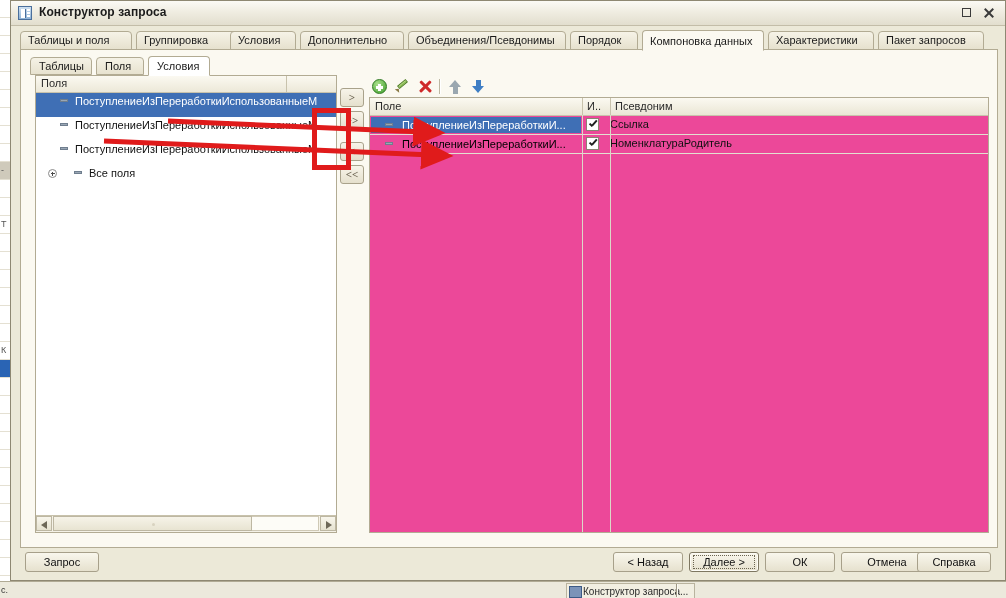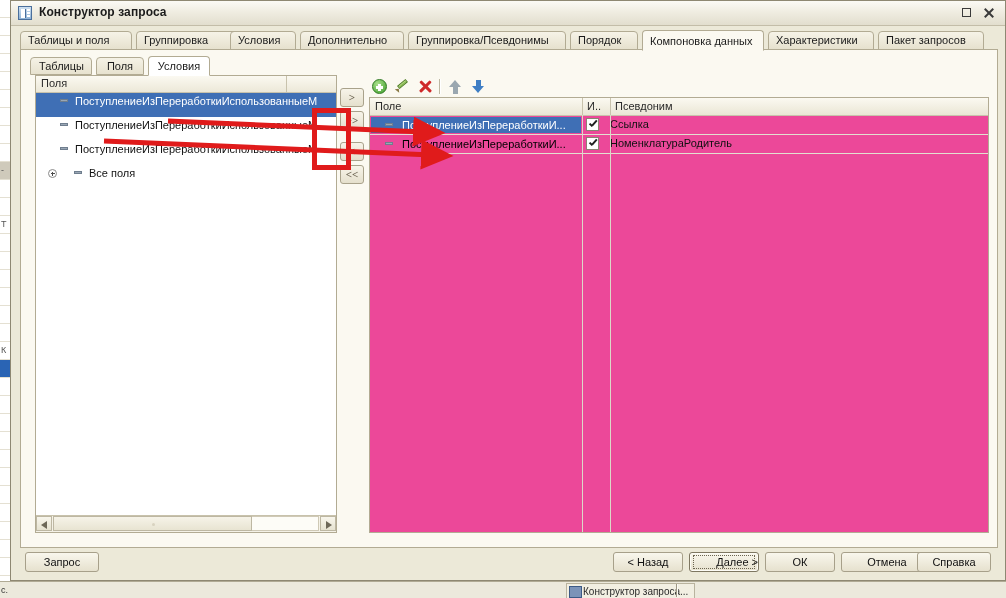--- a/index.html
+++ b/index.html
@@ -127,21 +127,21 @@
     box-sizing: border-box;
   }
 
   
   .tabs-sub { position: absolute; left: 9px; top: 7px; height: 18px; }
   .subtab {
     position: absolute; top: 0; height: 18px;
     background: linear-gradient(to bottom,#f5f2e6,#e7e2cf);
     border: 1px solid #b2ab93; border-radius: 4px 4px 0 0;
     box-sizing: border-box; font-size: 11px; color: #1a1a1a;
-    line-height: 16px; text-align: center; padding: 0 8px;
+    line-height: 16px; padding: 0 8px;
     white-space: nowrap; cursor: default;
   }
   .subtab.active {
     background: #ffffff; border-bottom: 1px solid #ffffff;
     height: 20px; top: -1px; line-height: 19px; z-index: 4;
   }
 
   
   .left-panel {
     position: absolute; left: 14px; top: 25px; width: 302px; height: 458px;
@@ -319,21 +319,21 @@
   
   .btnbar { position: absolute; left: 4px; top: 551px; width: 996px; height: 30px; }
   .btn {
     position: absolute; top: 0; height: 20px;
     background: linear-gradient(to bottom,#f9f7ed,#e6e1ce);
     border: 1px solid #a7a08a; border-radius: 3px;
     box-sizing: border-box; font-size: 11px; color: #111;
     line-height: 18px; text-align: center; cursor: default;
     white-space: nowrap;
   }
-  .btn.focus { border: 1px solid #7e7761; box-shadow: inset 0 0 0 1px #fdfcf6; text-align: right; }
+  .btn.focus { border: 1px solid #7e7761; box-shadow: inset 0 0 0 1px #fdfcf6; }
   .btn .dots { position:absolute; left:3px; right:3px; top:2px; bottom:2px;
                border:1px dotted #6b6450; }
 
   
   .anno { position: absolute; left: 0; top: 0; width: 1006px; height: 598px;
           pointer-events: none; }
 </style>
 </head>
 <body>
 
@@ -395,21 +395,21 @@
       <div class="win-btn" id="b-close">
         <span class="glyph-close"></span>
       </div>
     </div>
 
     <div class="tabs-main" id="maintabs">
         <div class="tab" style="left: 0px; width: 112px;">Таблицы и поля</div>
         <div class="tab" style="left: 116px; width: 104px;">Группировка</div>
         <div class="tab" style="left: 210px; width: 66px;">Условия</div>
         <div class="tab" style="left: 280px; width: 104px;">Дополнительно</div>
-        <div class="tab" style="left: 388px; width: 158px;">Группировка/Псевдонимы</div>
+        <div class="tab" style="left: 388px; width: 158px;">Объединения/Псевдонимы</div>
         <div class="tab" style="left: 550px; width: 68px;">Порядок</div>
         <div class="tab active" style="left: 622px; width: 122px;">Компоновка данных</div>
         <div class="tab" style="left: 748px; width: 106px;">Характеристики</div>
         <div class="tab" style="left: 858px; width: 106px;">Пакет запросов</div>
       </div>
     <div class="tabs-underline"></div>
 
     <div class="page">
 
       <div class="tabs-sub" id="subtabs">

